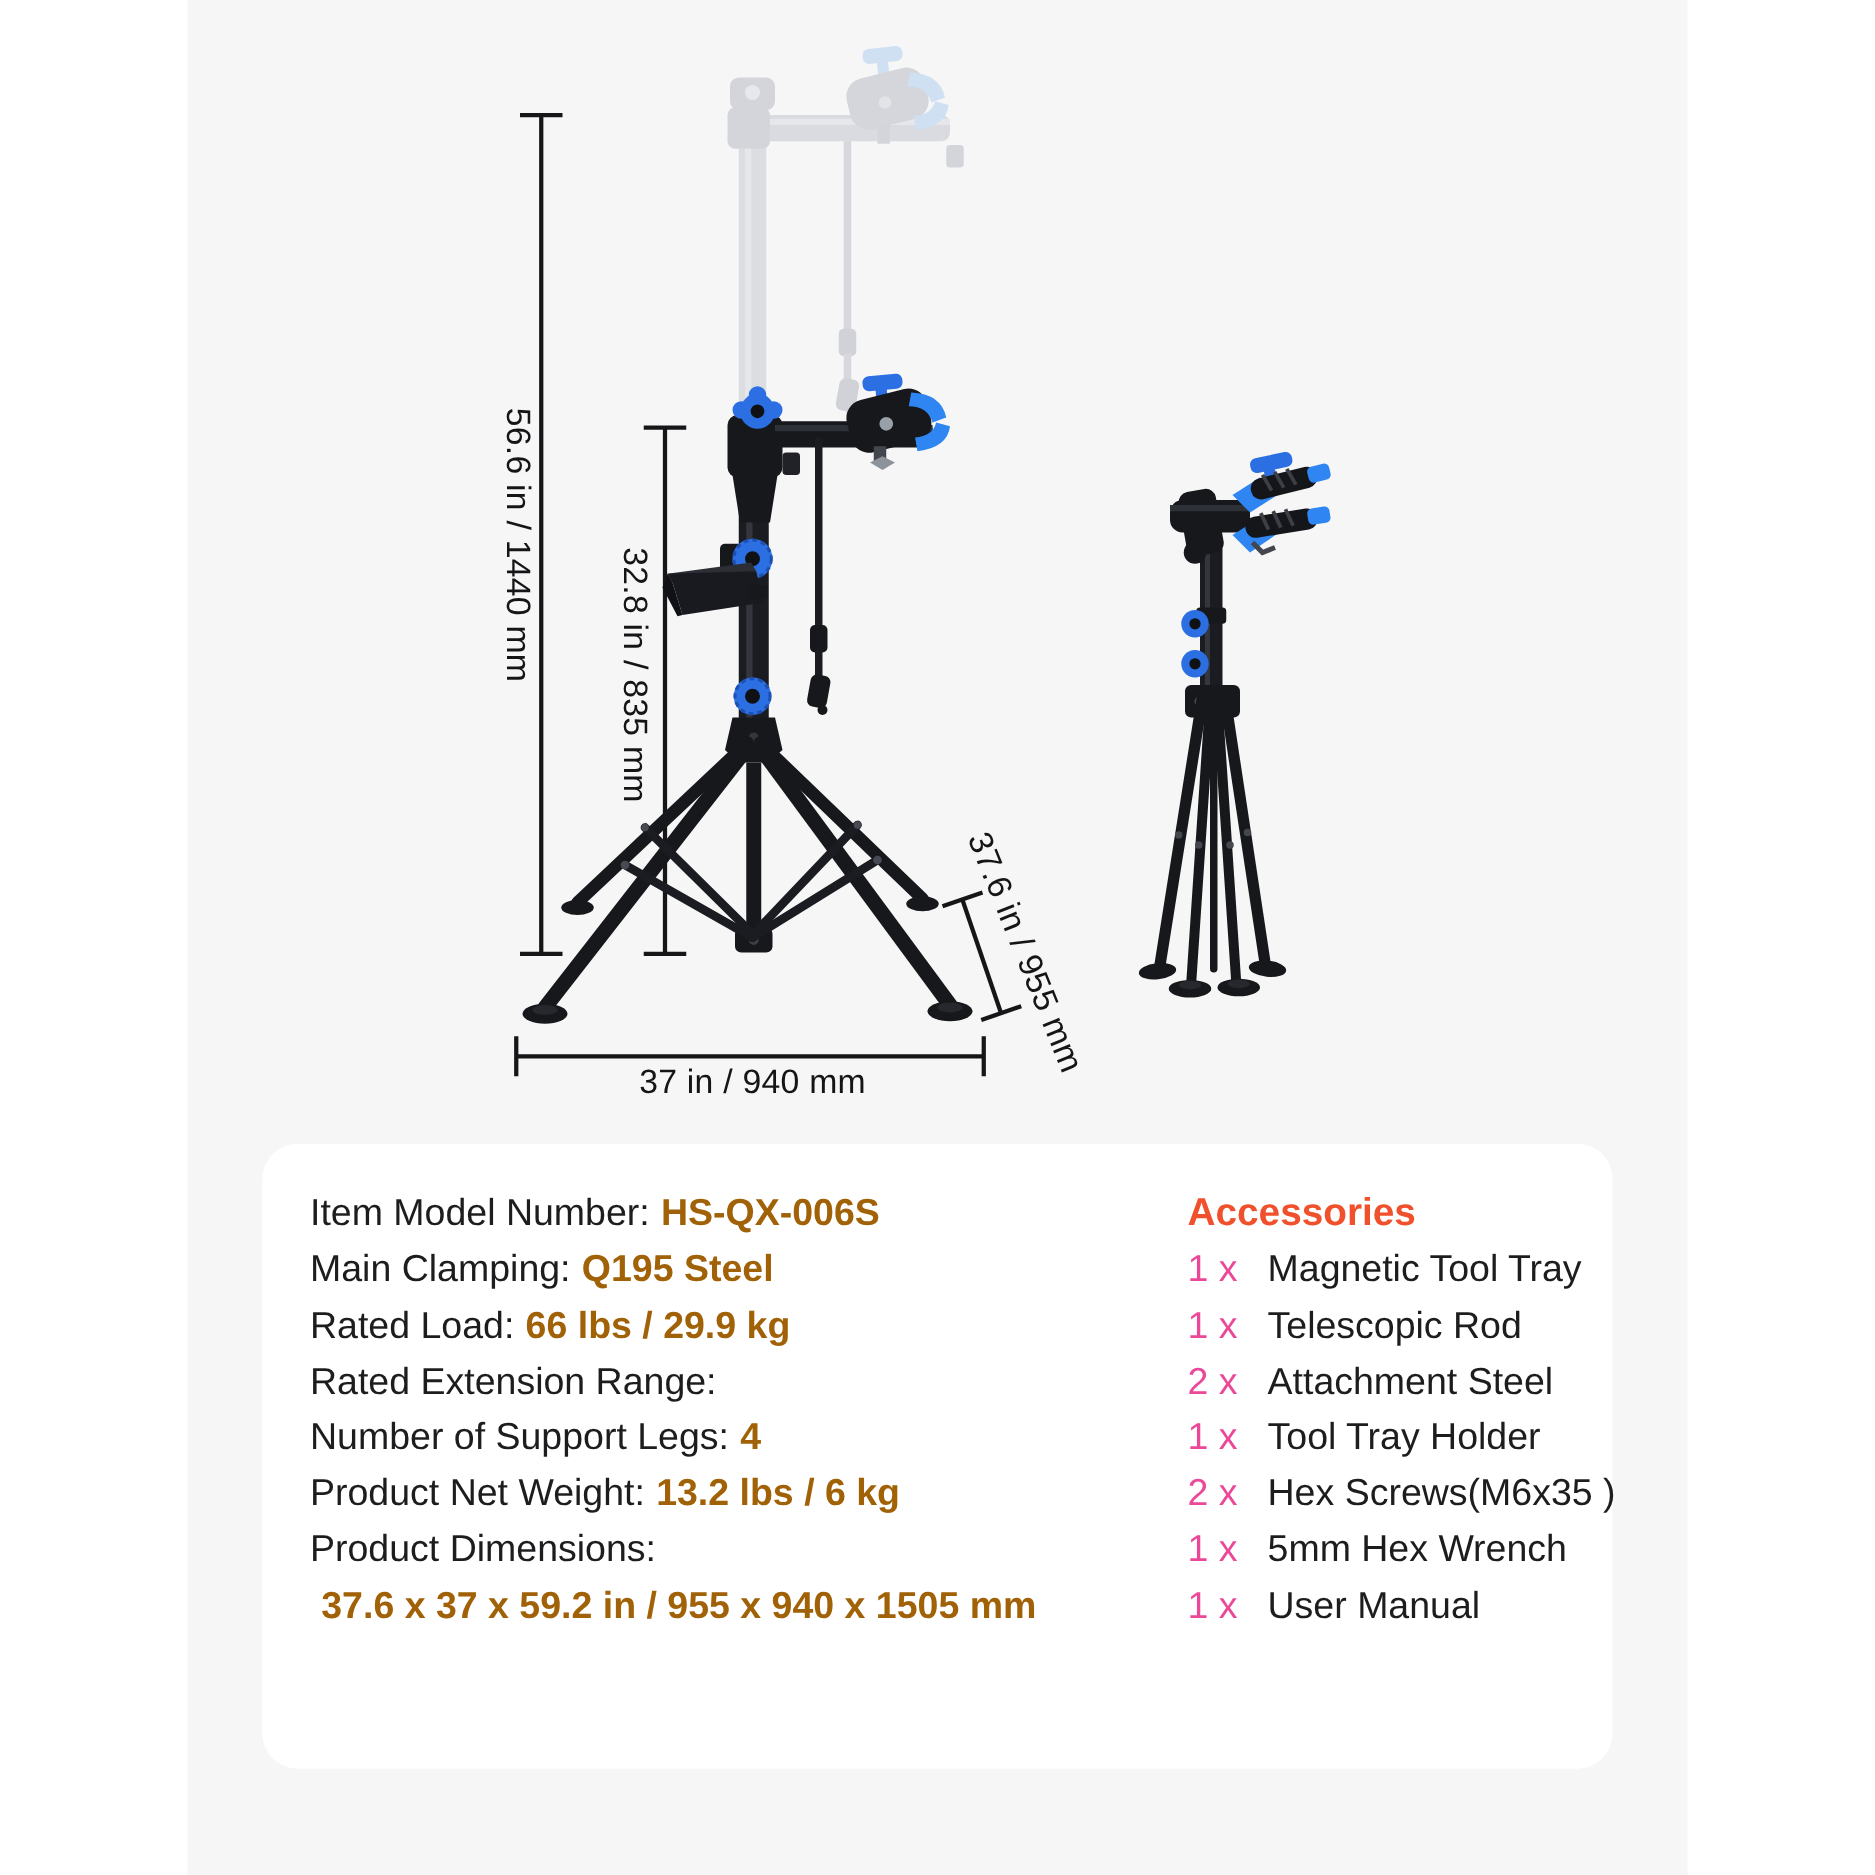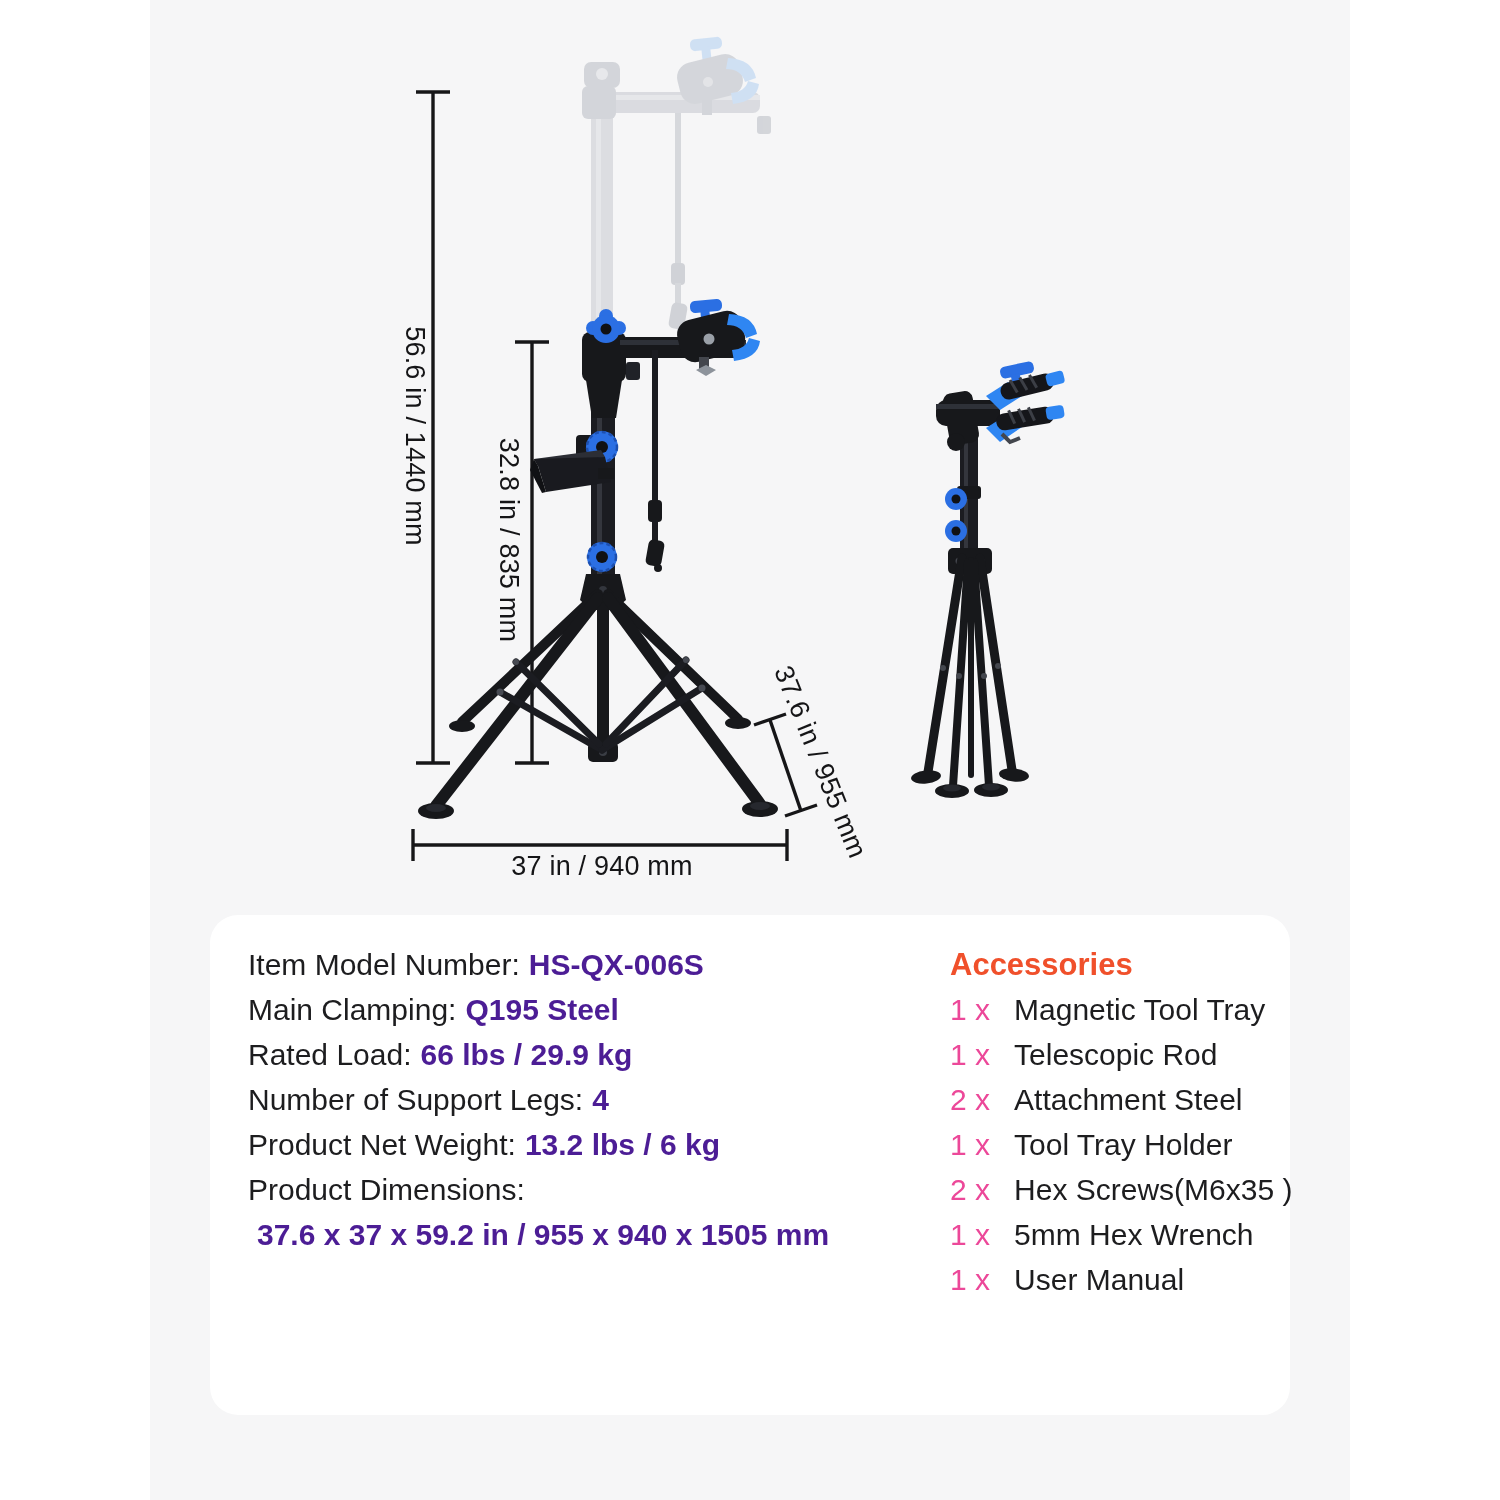--- a/index.html
+++ b/index.html
@@ -22,25 +22,25 @@
   .dim-h{transform:translate(-50%,-50%);}
   .dim-r{transform:translate(-50%,-50%) rotate(68deg);}
   
   .spec-panel{
     position:absolute;left:60px;top:915px;width:1080px;height:500px;
     background:#ffffff;border-radius:28px;
   }
   .spec-col{position:absolute;left:38px;top:28px;}
   .acc-col{position:absolute;left:740px;top:28px;}
   .spec-row{
-    height:44.9px;display:flex;align-items:center;white-space:pre;
+    height:44.9px;display:flex;align-items:flex-end;white-space:pre;
     font-size:30px;color:#1d1d1f;
   }
   .spec-row .lbl{color:#1d1d1f;font-weight:400;}
-  .spec-row .val{color:#4c1d95;font-weight:700;}
+  .spec-row .val{color:#a16207;font-weight:700;}
   .spec-row .val:not(:empty){margin-left:9px;}
   .acc-title{color:#f0502b;font-weight:700;font-size:31px;}
   .acc-qty{color:#ec4899;font-weight:400;margin-right:24px;}
   .acc-name{color:#1d1d1f;font-weight:400;}
 </style>
 </head>
 <body>
 
 <div class="stage">
 
@@ -269,20 +269,23 @@
       <div class="spec-row">
         <span class="lbl">Item Model Number:</span><span class="val">HS-QX-006S</span>
       </div>
       <div class="spec-row">
         <span class="lbl">Main Clamping:</span><span class="val">Q195 Steel</span>
       </div>
       <div class="spec-row">
         <span class="lbl">Rated Load:</span><span class="val">66 lbs / 29.9 kg</span>
       </div>
       <div class="spec-row">
+        <span class="lbl">Rated Extension Range:</span><span class="val"></span>
+      </div>
+      <div class="spec-row">
         <span class="lbl">Number of Support Legs:</span><span class="val">4</span>
       </div>
       <div class="spec-row">
         <span class="lbl">Product Net Weight:</span><span class="val">13.2 lbs / 6 kg</span>
       </div>
       <div class="spec-row">
         <span class="lbl">Product Dimensions:</span><span class="val"></span>
       </div>
       <div class="spec-row">
         <span class="lbl"></span><span class="val">37.6 x 37 x 59.2 in / 955 x 940 x 1505 mm</span>

